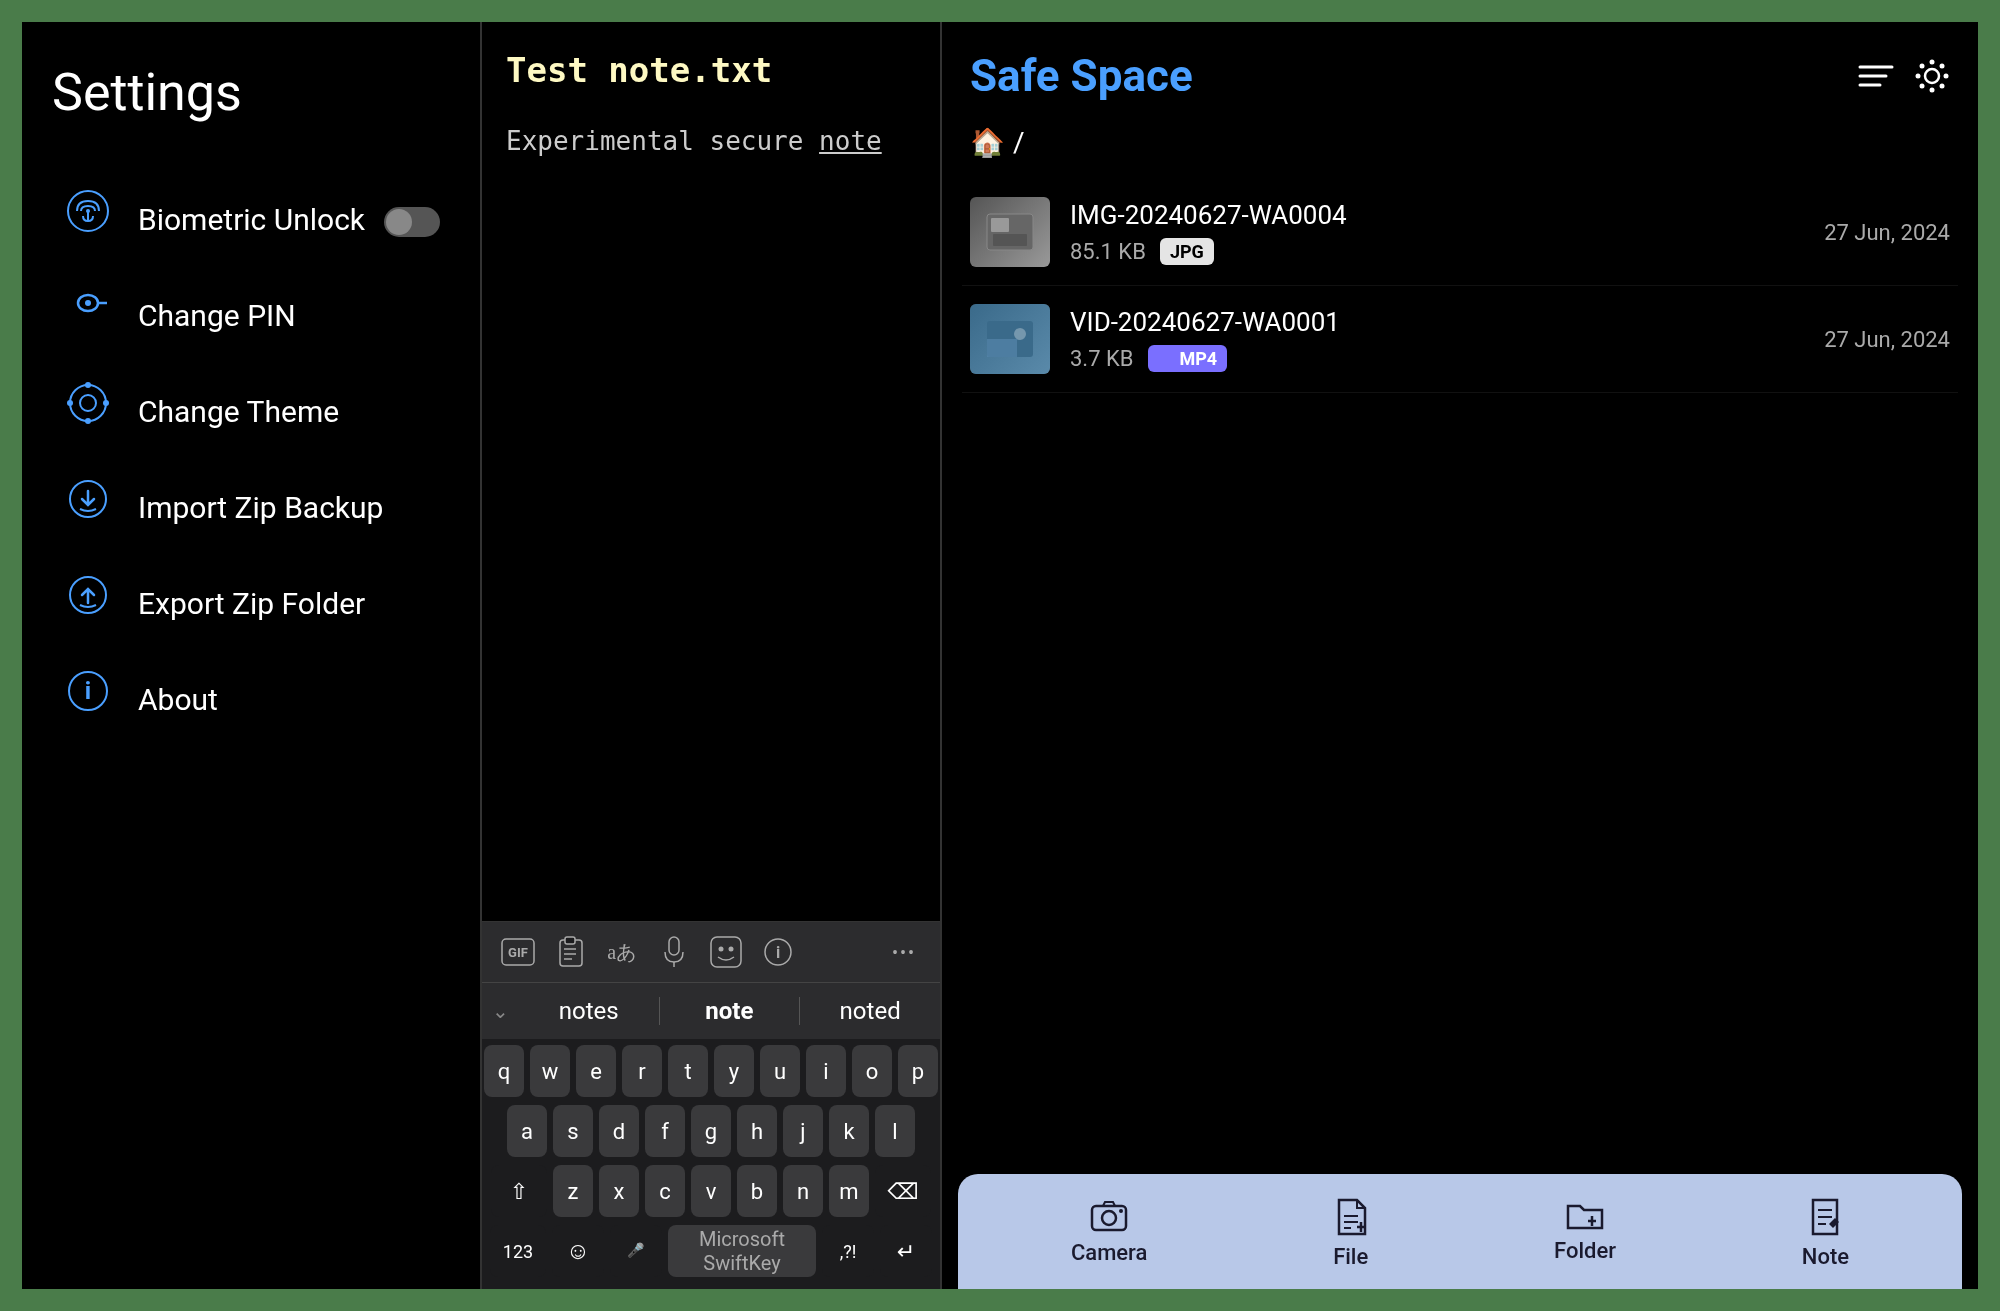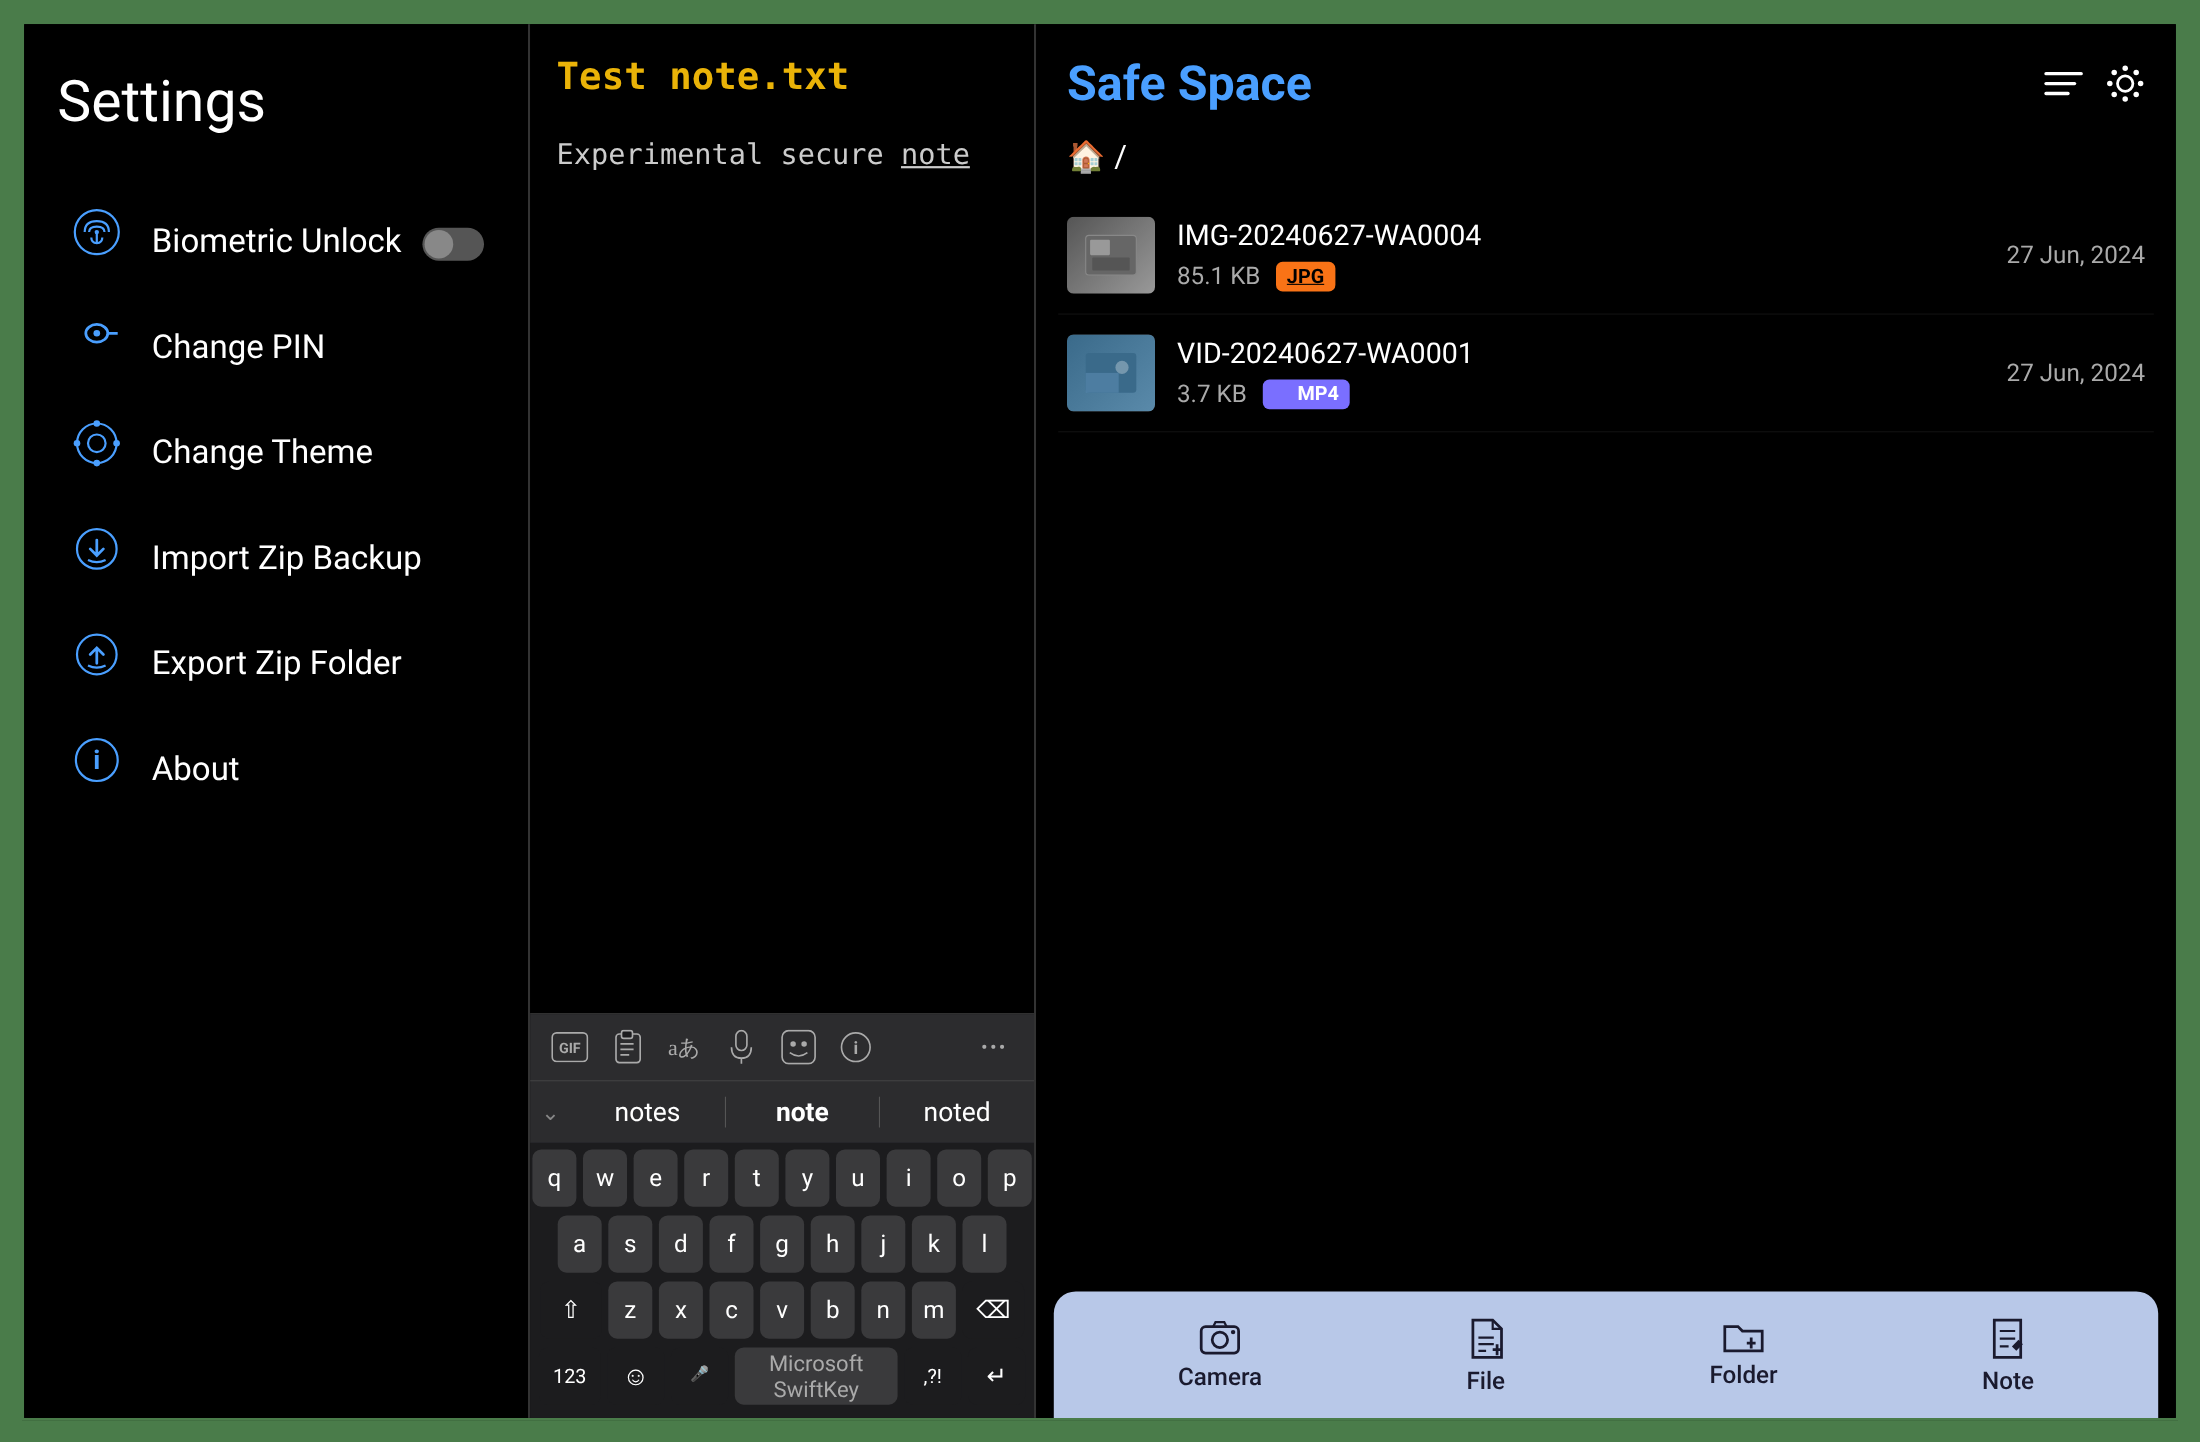--- a/index.html
+++ b/index.html
@@ -82,21 +82,21 @@
       min-width: 460px;
       background: #000;
       display: flex;
       flex-direction: column;
       border-right: 2px solid #333;
     }
     .note-header {
       padding: 28px 24px 16px;
     }
     .note-title {
-      color: #eab308;
+      color: #fef9c3;
       font-size: 34px;
       font-weight: 700;
       font-family: monospace;
     }
     .note-content {
       padding: 20px 24px;
       flex: 1;
       color: #ccc;
       font-family: monospace;
       font-size: 26px;
@@ -331,22 +331,21 @@
       font-size: 22px;
     }
     .file-badge {
       padding: 3px 10px;
       border-radius: 6px;
       font-size: 18px;
       font-weight: 700;
       color: #000;
     }
     .badge-jpg {
-      background: #f97316;
-      text-decoration: underline;
+      background: #e5e5e5;
     }
     .badge-mp4 {
       background: #7a6fff;
       color: #fff;
       padding-left: 32px;
     }
     .file-date {
       color: #aaa;
       font-size: 22px;
       margin-left: auto;

